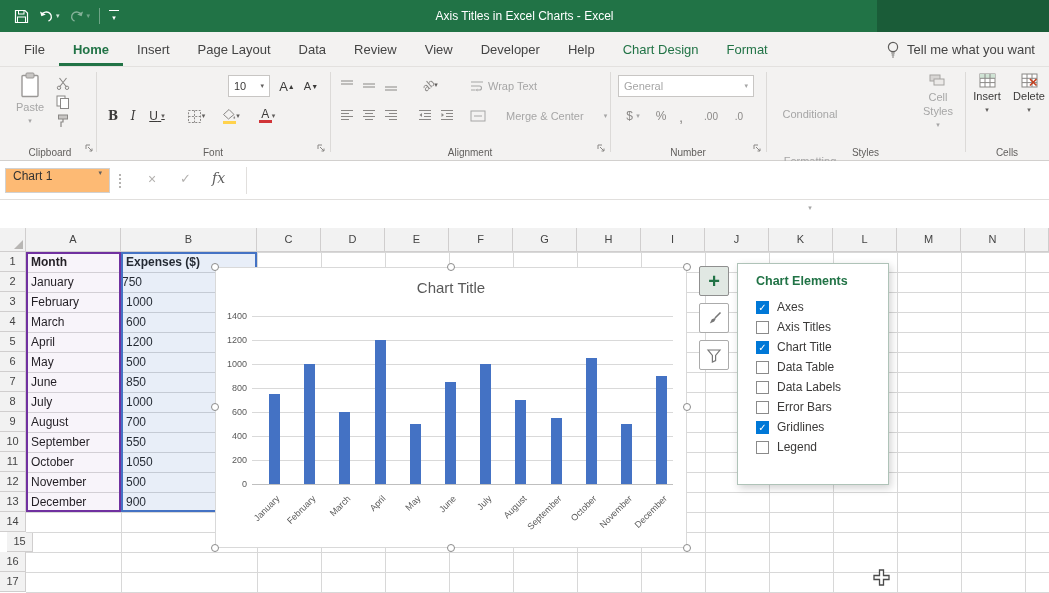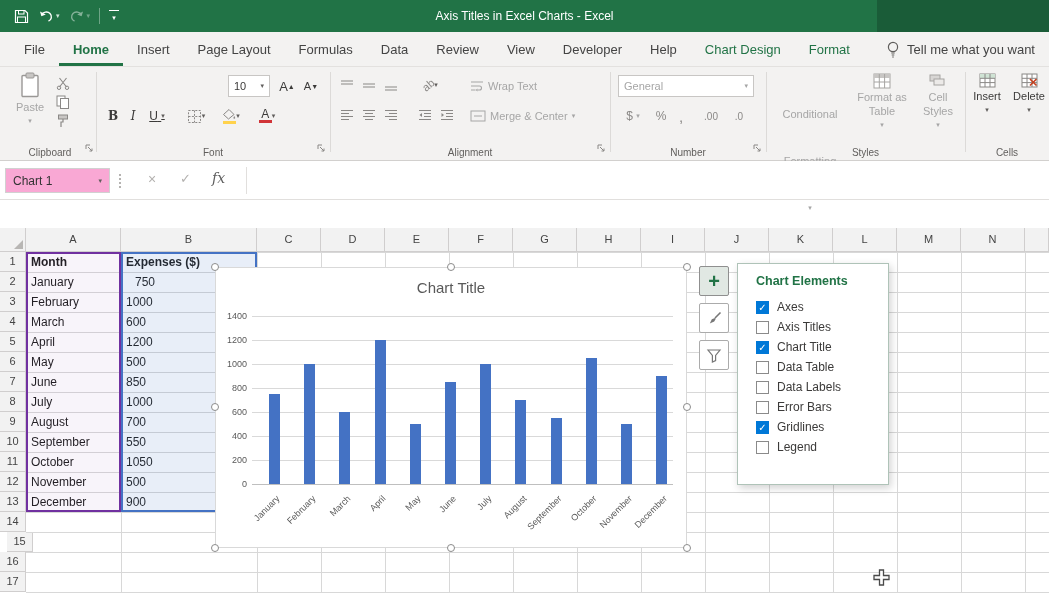--- a/index.html
+++ b/index.html
@@ -36,21 +36,21 @@
   .smallbtn { position:absolute; width:18px; height:16px; display:flex; align-items:center; justify-content:center; }
   .combo { position:absolute; background:#fff; border:1px solid #c8c6c4; height:22px; display:flex; align-items:center; padding:0 5px; font-size:11px; color:#3b3a39; }
   .combo .arrow { margin-left:auto; font-size:7px; color:#605e5c; padding-left:4px; }
   .combo.disabled { color:#a6a6a6; }
   .fbtn { position:absolute; top:38px; height:22px; display:flex; align-items:center; justify-content:center; color:#3b3a39; }
   .graybtn { color:#8a8886; }
   .orient { display:inline-block; transform:rotate(-40deg); font-size:11px; color:#8a8886; }
 
   
   .formulabar { position:absolute; left:0; top:161px; width:1049px; height:39px; background:#fff; border-bottom:1px solid #e1dfdd; }
-  .namebox { position:absolute; left:5px; top:7px; width:105px; height:25px; background:#f9a8d4; border:1px solid #d1d1d1; display:flex; align-items:center; padding:0 7px; font-size:12px; color:#333; }
+  .namebox { position:absolute; left:5px; top:7px; width:105px; height:25px; background:#fdba74; border:1px solid #d1d1d1; display:flex; padding:0 7px; font-size:12px; color:#333; }
   .namebox .arrow { margin-left:auto; font-size:7px; color:#605e5c; }
   .fb-dots { position:absolute; left:119px; top:13px; height:14px; border-left:2px dotted #b5b3b1; }
   .fb-x { position:absolute; left:148px; top:10px; font-size:14px; color:#b3b1af; }
   .fb-ck { position:absolute; left:180px; top:10px; font-size:13px; color:#b3b1af; }
   .fb-fx { position:absolute; left:212px; top:9px; font-family:"DejaVu Serif", serif; font-style:italic; font-size:14px; color:#5f5f5f; }
   .fb-sep { position:absolute; left:246px; top:6px; height:27px; width:1px; background:#e1dfdd; }
   .fb-input { position:absolute; left:247px; top:0; width:802px; height:38px; background:#fff; }
 
   
   .sheet { position:absolute; left:0; top:228px; width:1049px; height:365px; background:#fff; }
@@ -127,21 +127,20 @@
     <div class="title-text">Axis Titles in Excel Charts  -  Excel</div>
     <div class="titlebar-right"></div>
   </div>
 
   <div class="tabrow">
     <div style="display:flex;">
         <div class="tab">File</div>
         <div class="tab selected">Home</div>
         <div class="tab">Insert</div>
         <div class="tab">Page Layout</div>
-        <div class="tab">Formulas</div>
         <div class="tab">Data</div>
         <div class="tab">Review</div>
         <div class="tab">View</div>
         <div class="tab">Developer</div>
         <div class="tab">Help</div>
         <div class="tab contextual">Chart Design</div>
         <div class="tab contextual">Format</div>
       </div>
     <div class="tellme">
       <svg width="14" height="17" viewBox="0 0 14 17">
@@ -285,21 +284,21 @@
             <path d="M1 1.5 H13 M6 4.5 H13 M6 7.5 H13 M1 10.5 H13" stroke="#8a8886" stroke-width="1.2"></path>
             <path d="M4 4 L1.5 6 L4 8 Z" fill="#8a8886"></path>
           </svg>
         </div>
       <div class="smallbtn" style="left:108px;top:40px;">
           <svg width="14" height="12">
             <path d="M1 1.5 H13 M6 4.5 H13 M6 7.5 H13 M1 10.5 H13" stroke="#8a8886" stroke-width="1.2"></path>
             <path d="M1.5 4 L4 6 L1.5 8 Z" fill="#8a8886"></path>
           </svg>
         </div>
-      <div class="fbtn" style="left:140px;top:40px;height:18px;color:#a6a6a6;font-size:11px;gap:4px;">
+      <div class="fbtn" style="left:140px;top:40px;height:18px;color:#a6a6a6;font-size:11px;gap:20px;">
         <svg width="16" height="12">
             <rect x="1" y="1" width="14" height="10" fill="none" stroke="#a6a6a6"></rect>
             <path d="M4 6 H12" stroke="#a6a6a6"></path>
           </svg>
         <span>Merge &amp; Center</span>
         <span class="chev">▾</span>
       </div>
       <div class="glabel">Alignment</div>
       <span class="launcher" style="left:266px;">
         <svg width="10" height="10" viewBox="0 0 10 10">
@@ -339,30 +338,20 @@
     <div class="rgroup" style="left:766px;width:199px;">
       <div class="bigbtn" style="left:6px;top:6px;width:76px;height:70px;gap:35px;">
         <svg width="18" height="18" viewBox="0 0 18 18">
             <rect x="1" y="1" width="7" height="7" fill="#c8c6c4"></rect>
             <rect x="10" y="1" width="7" height="7" fill="#e2e0de"></rect>
             <rect x="1" y="10" width="7" height="7" fill="#e2e0de"></rect>
             <rect x="10" y="10" width="7" height="7" fill="#c8c6c4"></rect>
           </svg>
         <span>Conditional</span>
         <span>Formatting</span>
-        <span class="chev">▾</span>
-      </div>
-      <div class="bigbtn" style="left:86px;top:6px;width:60px;height:70px;">
-        <svg width="18" height="16" viewBox="0 0 18 16">
-            <rect x="1" y="1" width="16" height="14" fill="#fff" stroke="#a6a4a2"></rect>
-            <rect x="1" y="1" width="16" height="4" fill="#c8c6c4"></rect>
-            <path d="M1 9 H17 M6.3 1 V15 M11.6 1 V15" stroke="#a6a4a2"></path>
-          </svg>
-        <span>Format as</span>
-        <span>Table</span>
         <span class="chev">▾</span>
       </div>
       <div class="bigbtn" style="left:148px;top:6px;width:48px;height:70px;">
         <svg width="18" height="16" viewBox="0 0 18 16">
             <rect x="1" y="2" width="10" height="6" fill="#d8d6d4" stroke="#a6a4a2"></rect>
             <rect x="5" y="6" width="10" height="6" fill="#eceae8" stroke="#a6a4a2"></rect>
           </svg>
         <span>Cell</span>
         <span>Styles</span>
         <span class="chev">▾</span>
@@ -469,21 +458,21 @@
       <div class="vgrid" style="left: 641px; top: 24px; width: 1px; height: 341px;"></div>
       <div class="vgrid" style="left: 705px; top: 24px; width: 1px; height: 341px;"></div>
       <div class="vgrid" style="left: 769px; top: 24px; width: 1px; height: 341px;"></div>
       <div class="vgrid" style="left: 833px; top: 24px; width: 1px; height: 341px;"></div>
       <div class="vgrid" style="left: 897px; top: 24px; width: 1px; height: 341px;"></div>
       <div class="vgrid" style="left: 961px; top: 24px; width: 1px; height: 341px;"></div>
       <div class="vgrid" style="left: 1025px; top: 24px; width: 1px; height: 341px;"></div>
       <div class="cell bold" style="left: 31px; top: 27px;">Month</div>
       <div class="cell bold" style="left: 126px; top: 27px;">Expenses ($)</div>
       <div class="cell" style="left: 31px; top: 47px;">January</div>
-      <div class="cell" style="left: 135px; top: 47px;">750</div>
+      <div class="cell" style="left: 122px; top: 47px;">750</div>
       <div class="cell" style="left: 31px; top: 67px;">February</div>
       <div class="cell" style="left: 126px; top: 67px;">1000</div>
       <div class="cell" style="left: 31px; top: 87px;">March</div>
       <div class="cell" style="left: 126px; top: 87px;">600</div>
       <div class="cell" style="left: 31px; top: 107px;">April</div>
       <div class="cell" style="left: 126px; top: 107px;">1200</div>
       <div class="cell" style="left: 31px; top: 127px;">May</div>
       <div class="cell" style="left: 126px; top: 127px;">500</div>
       <div class="cell" style="left: 31px; top: 147px;">June</div>
       <div class="cell" style="left: 126px; top: 147px;">850</div>

